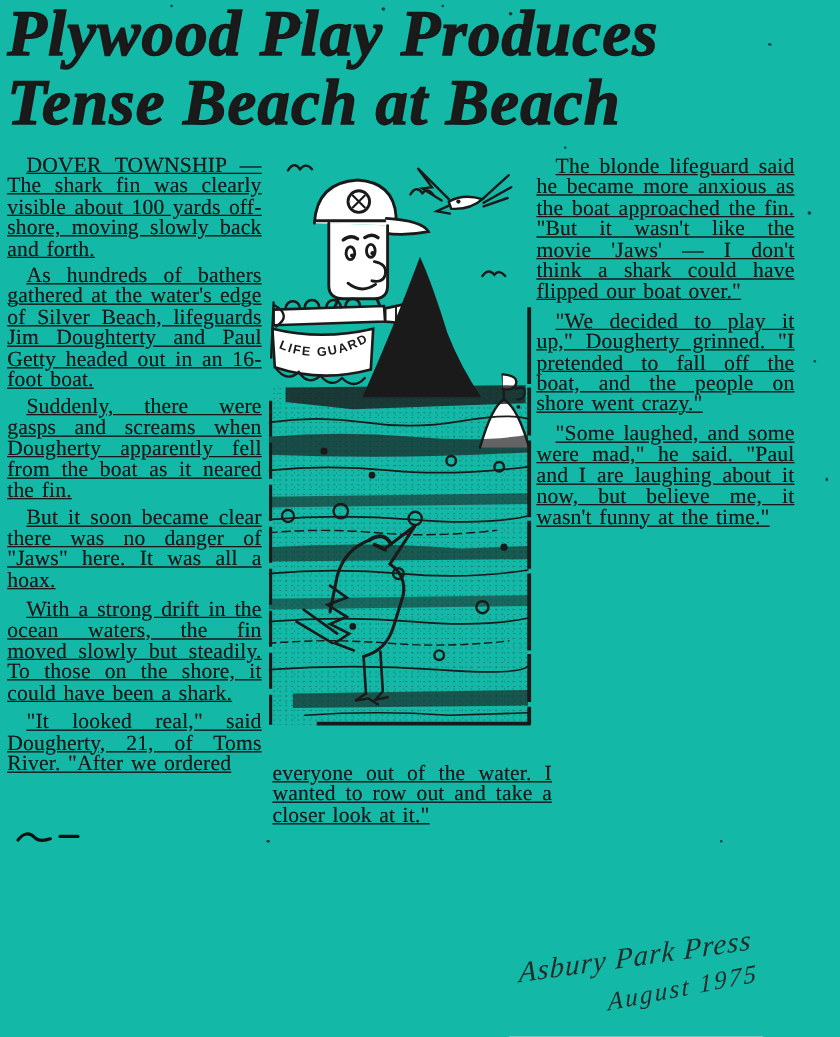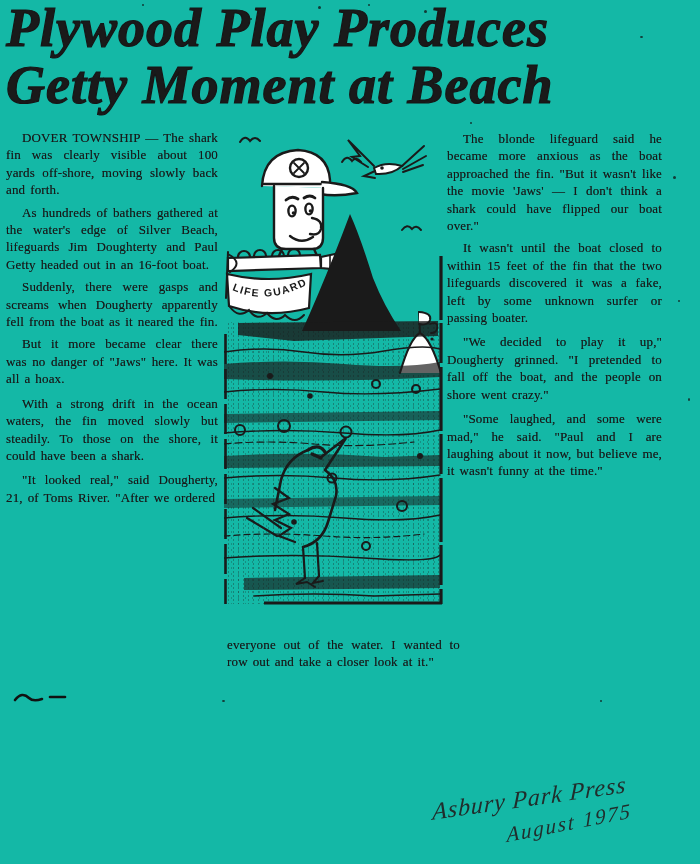--- a/index.html
+++ b/index.html
@@ -13,24 +13,25 @@
     position:absolute; left:6px; top:0px; width:690px; margin:0;
     font-family:"Liberation Serif", serif;
     font-weight:bold; font-style:italic;
     font-size:54px; line-height:57px; letter-spacing:1px;
     -webkit-text-stroke:1.2px #161616;
   }
   .hl-line{display:block; white-space:nowrap;}
   
   .col{
     position:absolute; text-align:justify;
-    font-size:13px; line-height:17.4px;
+    font-size:18px; line-height:17.4px;
     word-spacing:1.6px; letter-spacing:.15px;
     color:#191919;
     text-shadow:0 0 .4px rgba(20,20,20,.55);
+    text-decoration:underline;
   }
   .col p{margin:0 0 5px 0; text-indent:16px;}
   .col p.sp{margin-top:7px;}
   .col p.noindent{text-indent:0;}
   .col-left{left:6px; top:129px; width:212px;}
   .col-right{left:447px; top:130px; width:215px;}
   .col-mid{left:227px; top:636px; width:233px;}
   
   .illustration{position:absolute; left:224px; top:126px; width:237px; height:492px;}
   .water-speckle{
@@ -61,28 +62,28 @@
   
   .speck{position:absolute; background:#111; border-radius:50%; opacity:.75;}
 </style>
 </head>
 <body>
 
 <div class="page">
 
   <h1 class="headline">
     <span class="hl-line">Plywood Play Produces</span>
-    <span class="hl-line">Getty Moment at Beach</span>
+    <span class="hl-line">Tense Beach at Beach</span>
   </h1>
 
   <div class="col col-left">
     <p>DOVER TOWNSHIP — The shark fin was clearly visible about 100 yards off-shore, moving slowly back and forth.</p>
     <p>As hundreds of bathers gathered at the water's edge of Silver Beach, lifeguards Jim Doughterty and Paul Getty headed out in an 16-foot boat.</p>
     <p>Suddenly, there were gasps and screams when Dougherty apparently fell from the boat as it neared the fin.</p>
-    <p>But it more became clear there was no danger of "Jaws" here. It was all a hoax.</p>
+    <p>But it soon became clear there was no danger of "Jaws" here. It was all a hoax.</p>
     <p class="sp">With a strong drift in the ocean waters, the fin moved slowly but steadily. To those on the shore, it could have been a shark.</p>
     <p class="sp">"It looked real," said Dougherty, 21, of Toms River. "After we ordered</p>
   </div>
 
   <div class="illustration">
     <div class="water-speckle"></div>
     <div class="water-speckle2"></div>
     <svg width="237" height="492" viewBox="0 0 237 492">
       <defs>
         <path id="sign-arc" d="M8,164 Q44,180 84,158"></path>
@@ -202,21 +203,20 @@
       </g>
     </svg>
   </div>
 
   <div class="col col-mid">
     <p class="noindent">everyone out of the water. I wanted to row out and take a closer look at it."</p>
   </div>
 
   <div class="col col-right">
     <p>The blonde lifeguard said he became more anxious as the boat approached the fin. "But it wasn't like the movie 'Jaws' — I don't think a shark could have flipped our boat over."</p>
-    <p>It wasn't until the boat closed to within 15 feet of the fin that the two lifeguards discovered it was a fake, left by some unknown surfer or passing boater.</p>
     <p class="sp">"We decided to play it up," Dougherty grinned. "I pretended to fall off the boat, and the people on shore went crazy."</p>
     <p class="sp">"Some laughed, and some were mad," he said. "Paul and I are laughing about it now, but believe me, it wasn't funny at the time."</p>
   </div>
 
   <svg class="squiggle" width="64" height="18" viewBox="0 0 64 18">
     <path d="M3,12 q7,-9 14,-2 q4,4 13,1" fill="none" stroke="#111" stroke-width="2.6" stroke-linecap="round"></path>
     <path d="M38,9 h15" fill="none" stroke="#111" stroke-width="2.6" stroke-linecap="round"></path>
   </svg>
 
   <div class="handnote">

